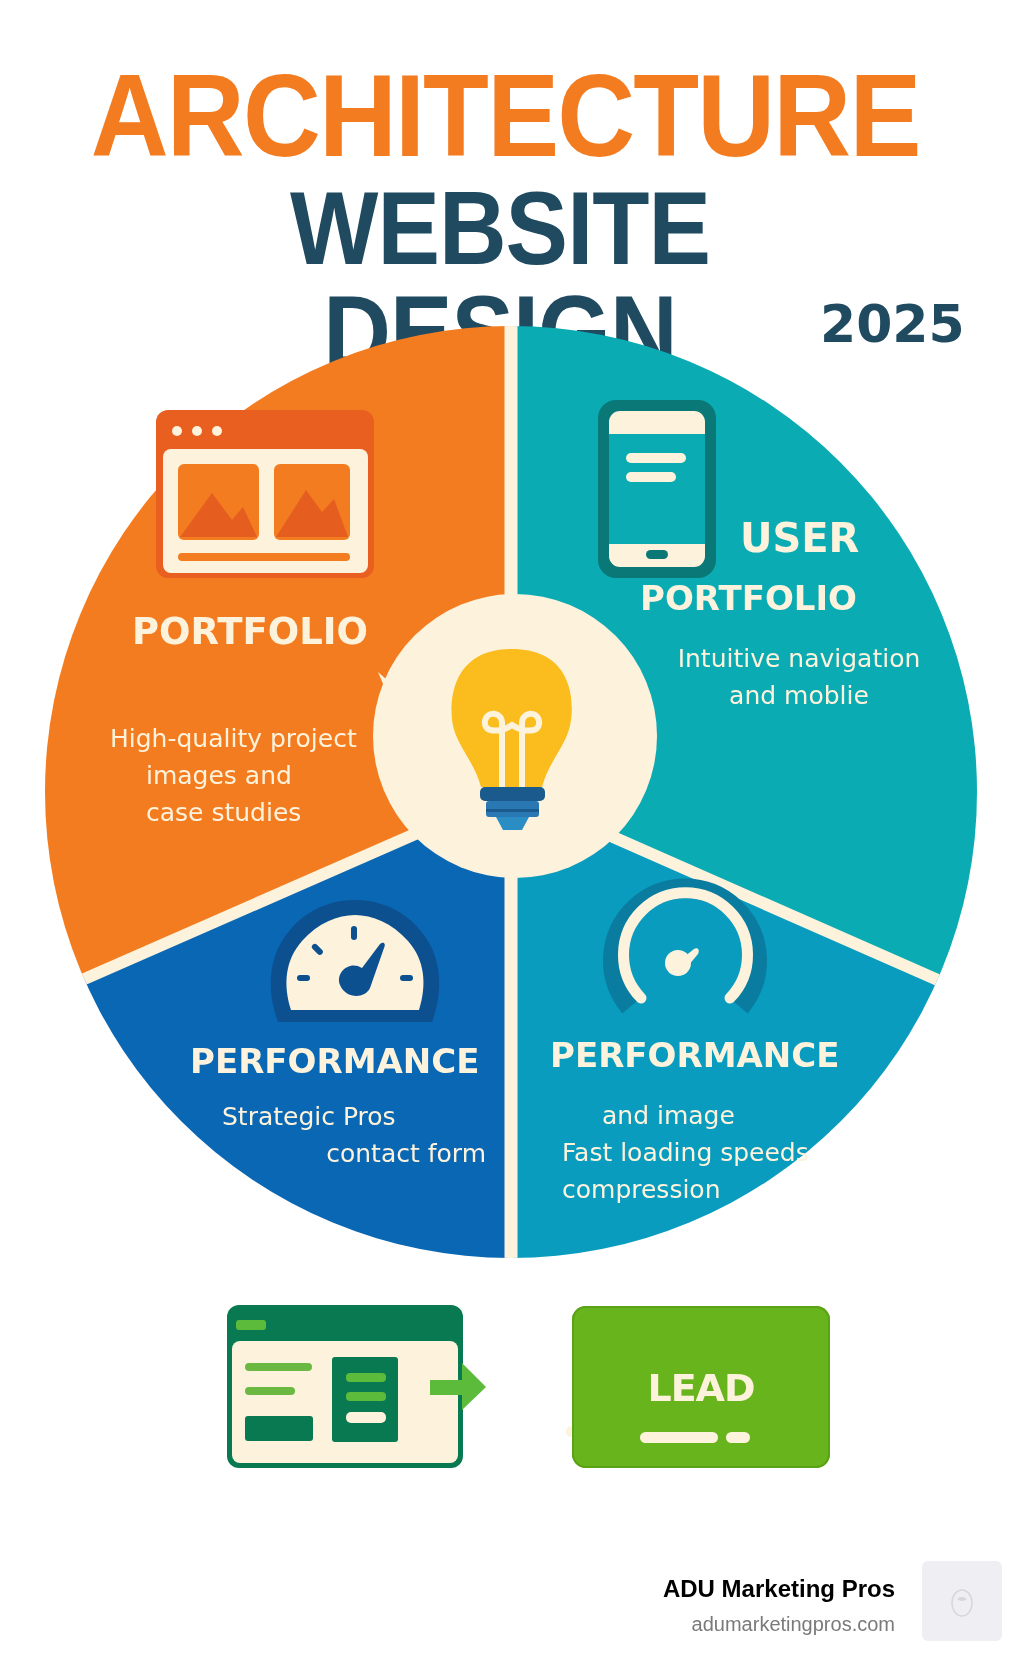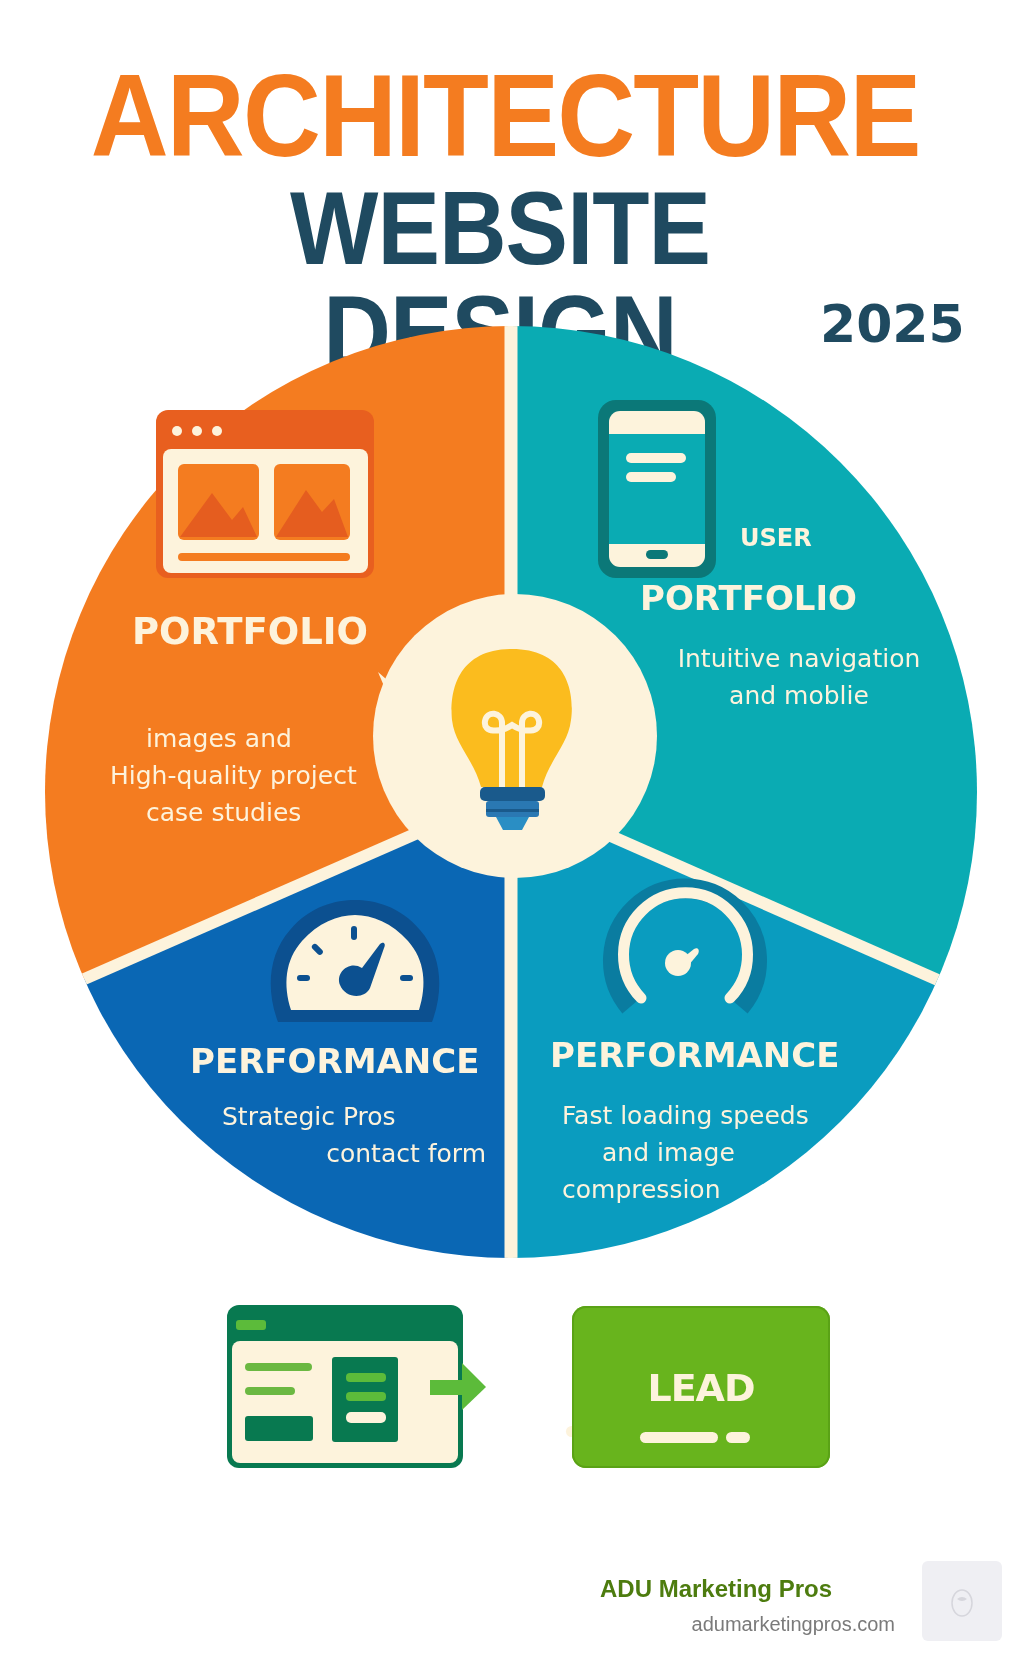--- a/index.html
+++ b/index.html
@@ -37,22 +37,22 @@
   .lead-box {
     left: 572px; top: 1306px; width: 258px; height: 162px; background: #68b41d;
     border-radius: 14px; box-shadow: inset 0 0 0 2px #5aa216;
   }
   .lead-title {
     left: 572px; top: 1325px; width: 258px; text-align: center;
     font-family: "DejaVu Sans", sans-serif; font-weight: 700; color: #fdf3dc;
     font-size: 38px; line-height: 46px; letter-spacing: -1px; margin-top: 40px;
   }
   .brand-name {
-    left: 600px; top: 1575px; width: 295px; 
-    font-family: "Liberation Sans", sans-serif; font-weight: 700; color: #4d7c0f;
+    left: 600px; top: 1575px; width: 295px; text-align: right;
+    font-family: "Liberation Sans", sans-serif; font-weight: 700; color: #000000;
     font-size: 24px; line-height: 28px;
   }
   .brand-url {
     left: 600px; top: 1612px; width: 295px; text-align: right;
     font-family: "Liberation Sans", sans-serif; color: #7a7a7a;
     font-size: 20px; line-height: 24px;
   }
   .brand-logo {
     left: 922px; top: 1561px; width: 80px; height: 80px; background: #efeff3; border-radius: 6px;
   }
@@ -155,42 +155,42 @@
   <g>
     <rect x="566" y="1426" width="58" height="11" rx="5.5" fill="#fdf3dc"></rect>
     <rect x="633" y="1426" width="19" height="11" rx="5.5" fill="#fdf3dc"></rect>
   </g>
 </svg>
 
 <div class="abs seg-title" style="left:100px; top:606px; width:300px; font-size:37px; line-height:52px;">
   <div>PORTFOLIO</div>
 </div>
 <div class="abs seg-text" style="left:110px; top:720px; width:300px;">
+  <div>High-quality project</div>
   <div style="padding-left:36px;">images and</div>
-  <div>High-quality project</div>
   <div style="padding-left:36px;">case studies</div>
 </div>
 
-<div class="abs seg-title" style="left:740px; top:518px; font-size:24px; line-height:40px; text-align:left;">USER</div>
+<div class="abs seg-title" style="left:740px; top:518px; font-size:40px; line-height:40px; text-align:left;">USER</div>
 <div class="abs seg-title" style="left:640px; top:578px; font-size:34px; line-height:40px; text-align:left;">PORTFOLIO</div>
 <div class="abs seg-text" style="left:664px; top:640px; width:270px; text-align:center;">
   <div>Intuitive navigation</div>
   <div>and moblie</div>
 </div>
 
 <div class="abs seg-title" style="left:190px; top:1040px; font-size:34px; line-height:42px; text-align:left;">PERFORMANCE</div>
 <div class="abs seg-text" style="left:222px; top:1098px; width:264px;">
   <div>Strategic Pros</div>
   <div style="text-align:right;">contact form</div>
 </div>
 
 <div class="abs seg-title" style="left:550px; top:1034px; font-size:34px; line-height:42px; text-align:left;">PERFORMANCE</div>
 <div class="abs seg-text" style="left:562px; top:1097px; width:300px;">
+  <div style="padding-left:40px;">and image</div>
   <div>Fast loading speeds</div>
-  <div style="padding-left:40px;">and image</div>
   <div>compression</div>
 </div>
 
 <div class="abs lead-box"></div>
 <div class="abs lead-title">
   <div>LEAD</div>
 </div>
 <svg class="abs" style="left:0; top:0; pointer-events:none;" width="1024" height="1666">
   <rect x="640" y="1432" width="78" height="11" rx="5.5" fill="#fdf3dc"></rect>
   <rect x="726" y="1432" width="24" height="11" rx="5.5" fill="#fdf3dc"></rect>

